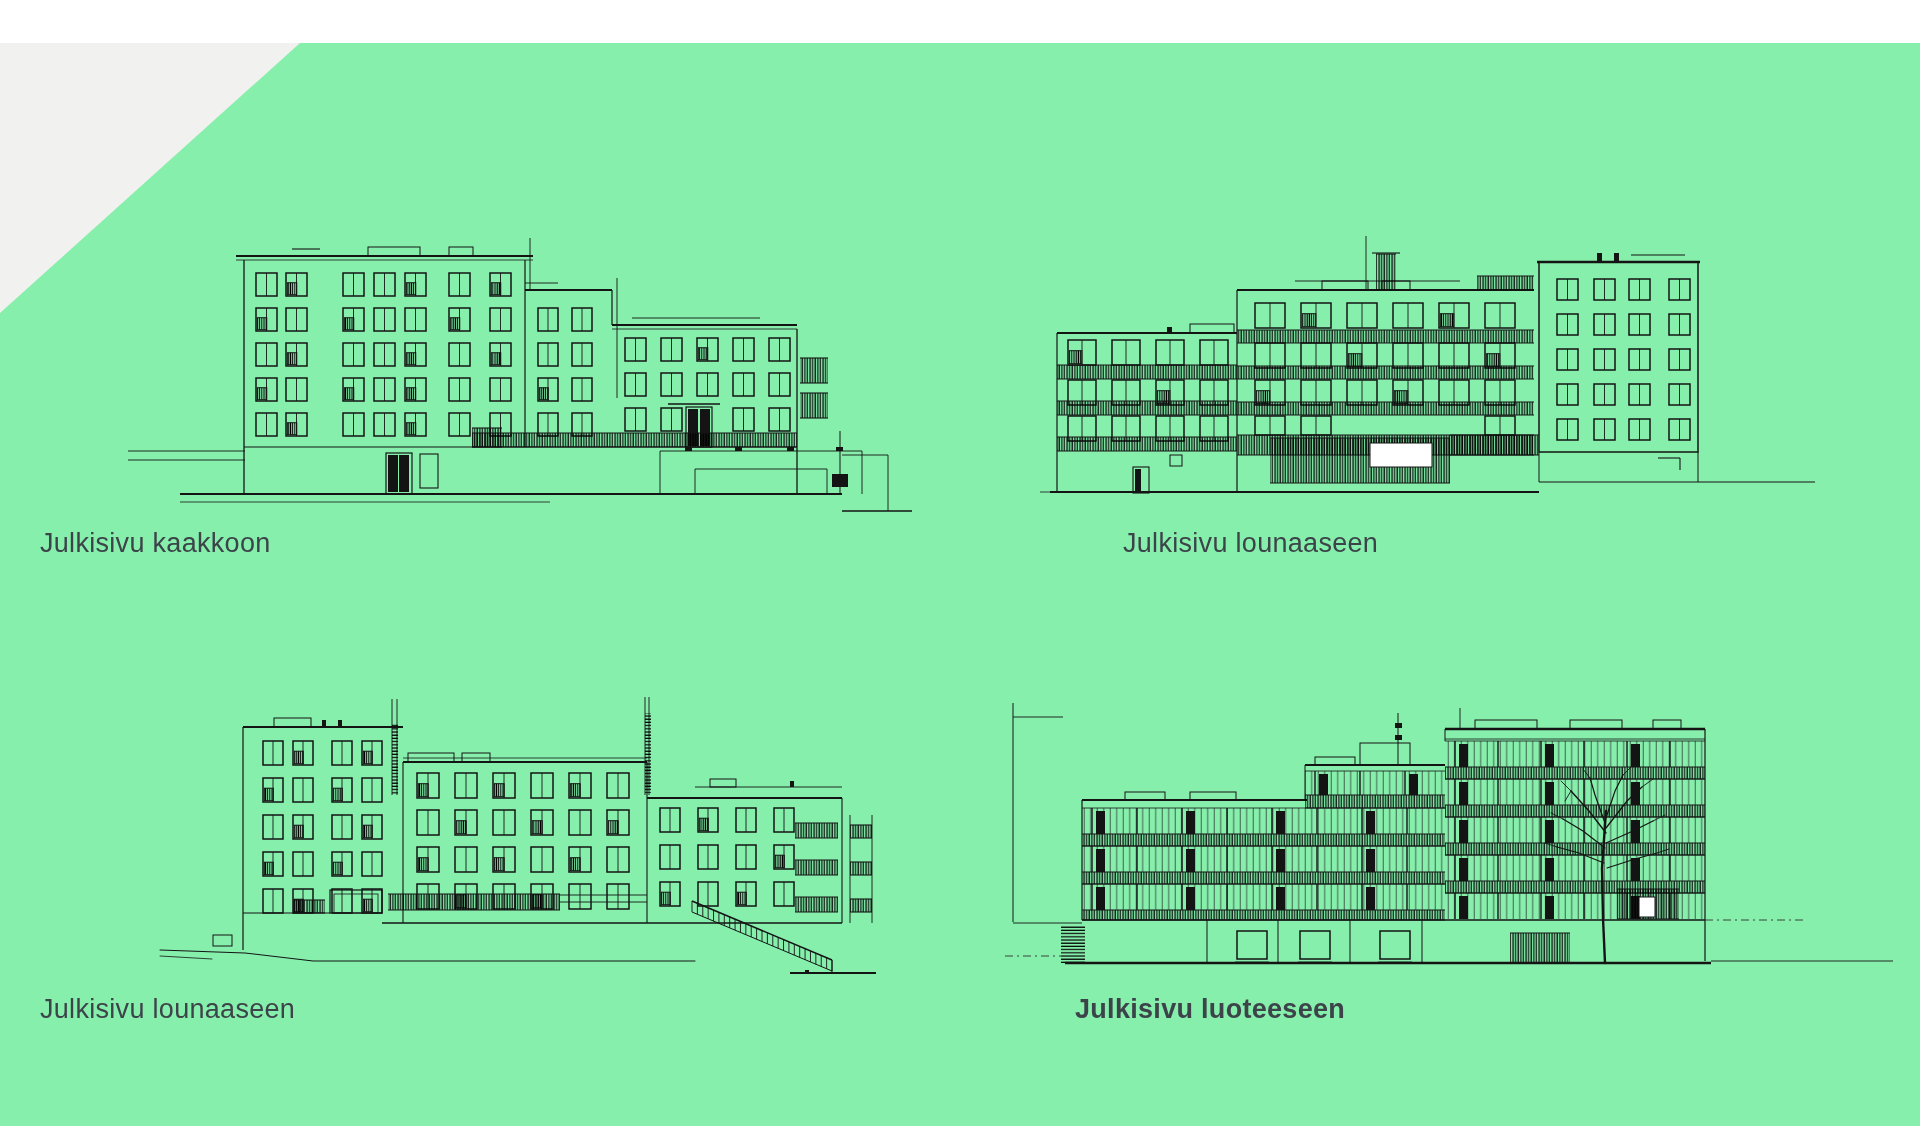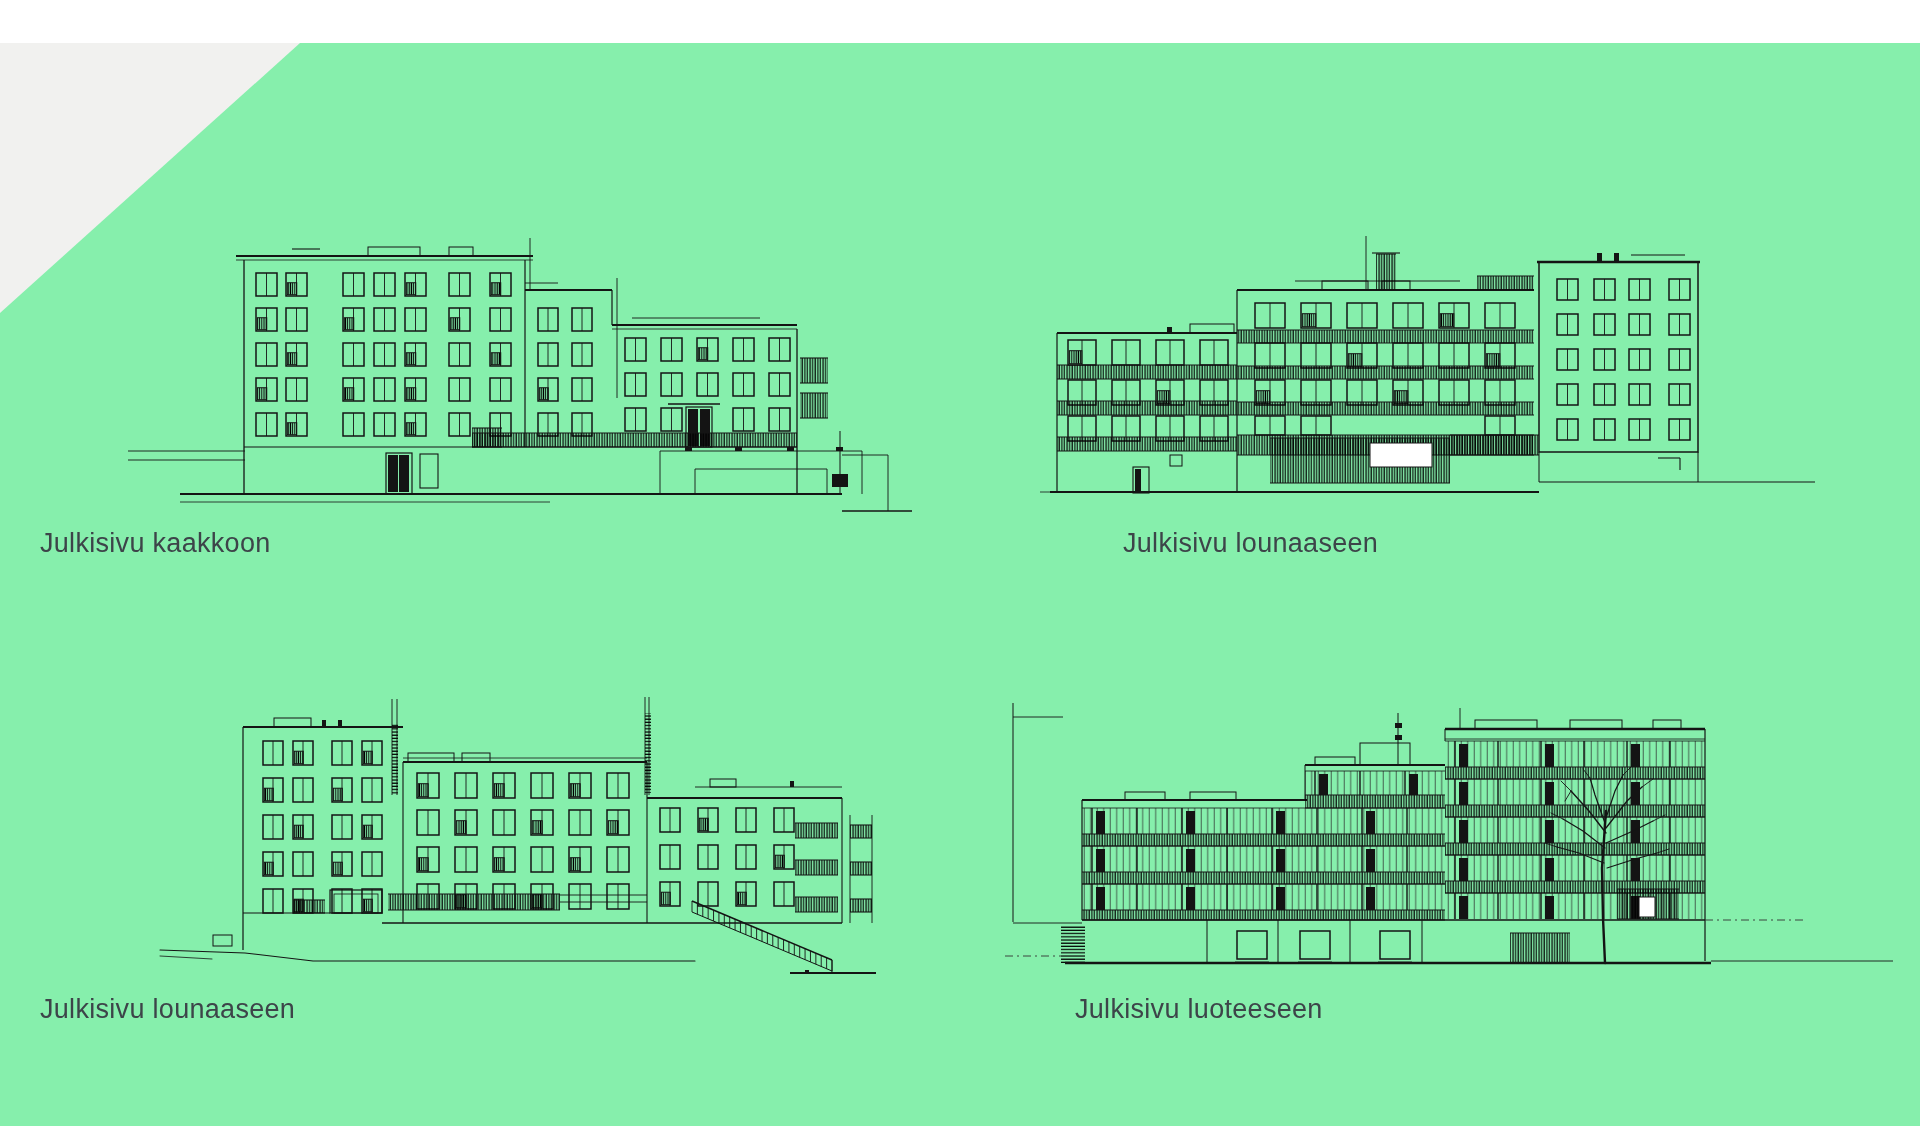--- a/index.html
+++ b/index.html
@@ -825,14 +825,14 @@
         <polyline points="648,138 660,132" fill="none" stroke="#141414" stroke-width="0.9" stroke-linecap="round"></polyline>
         <polyline points="558,136 546,130" fill="none" stroke="#141414" stroke-width="0.9" stroke-linecap="round"></polyline>
         <polyline points="552,164 540,160" fill="none" stroke="#141414" stroke-width="0.9" stroke-linecap="round"></polyline>
         <polyline points="652,170 664,166" fill="none" stroke="#141414" stroke-width="0.9" stroke-linecap="round"></polyline>
       </svg>
   </figure>
 
   <div class="cap" style="left: 40px; top: 486px; color: rgb(61, 68, 73);">Julkisivu kaakkoon</div>
   <div class="cap" style="left: 1123px; top: 486px; color: rgb(61, 68, 73);">Julkisivu lounaaseen</div>
   <div class="cap" style="left: 40px; top: 952px; color: rgb(61, 68, 73);">Julkisivu lounaaseen</div>
-  <div class="cap" style="left: 1075px; top: 952px; color: rgb(61, 68, 73);">Julkisivu luoteeseen</div>
+  <div class="cap" style="left: 1075px; top: 952px; color: rgb(61, 68, 73); font-weight: bold;">Julkisivu luoteeseen</div>
 </div>
 
 </body></html>

